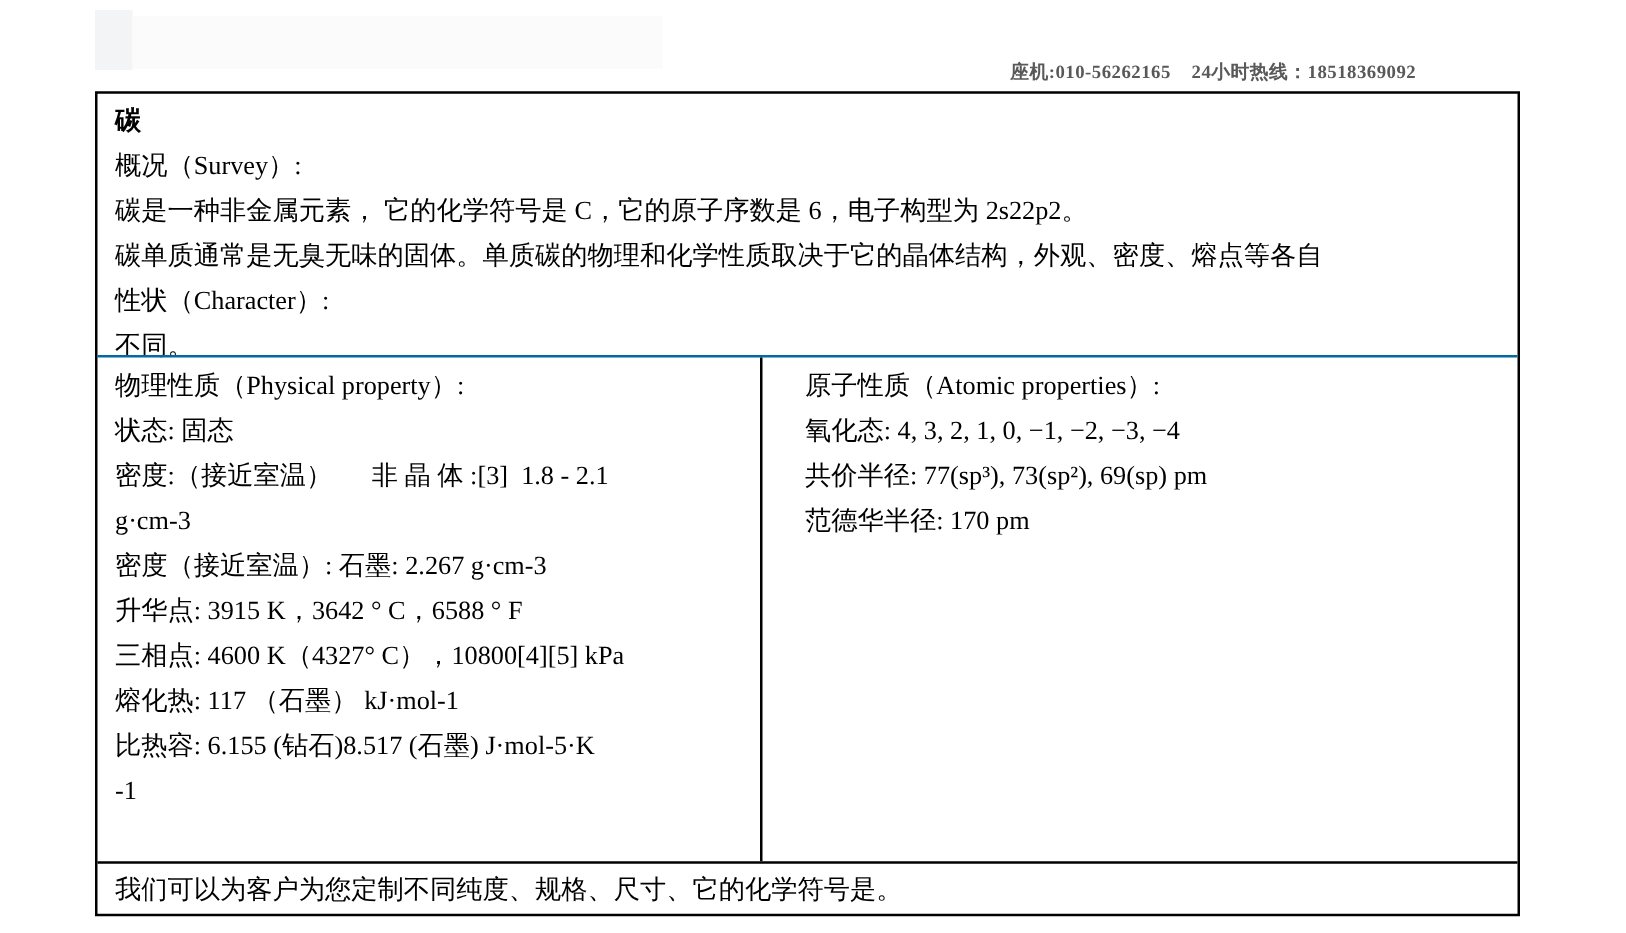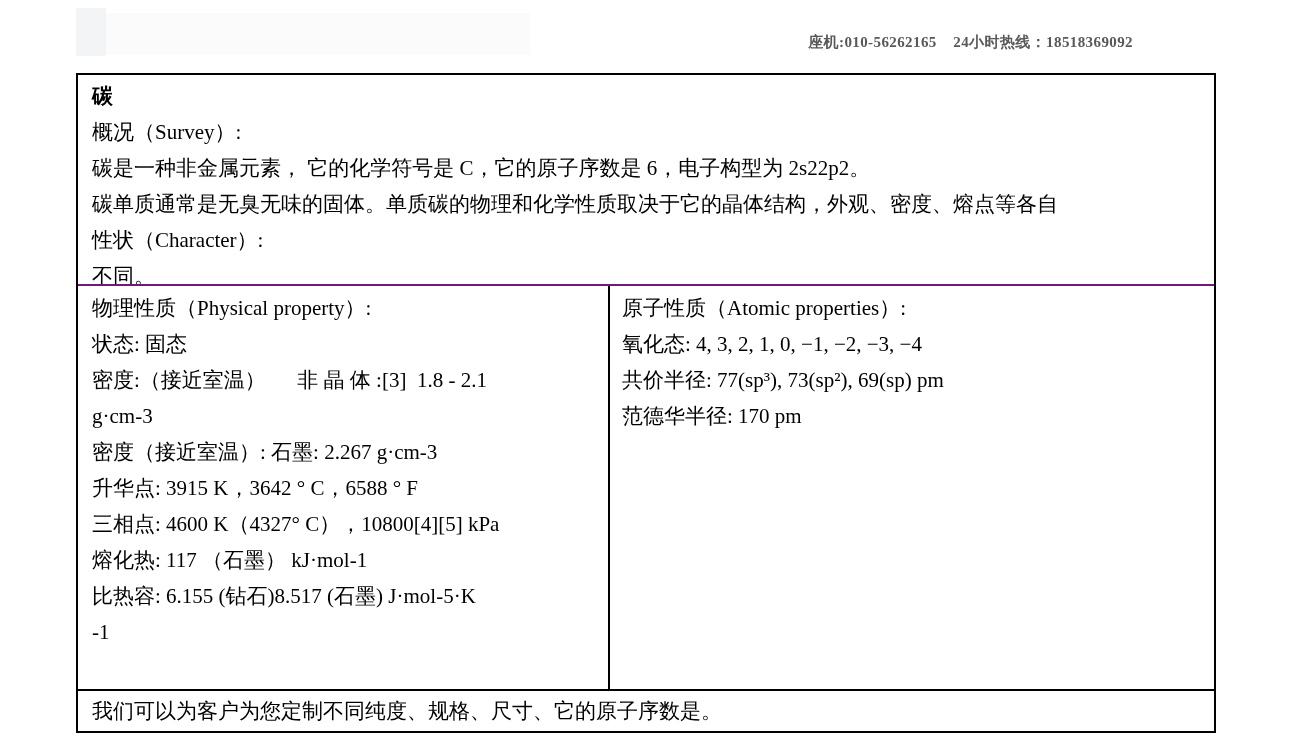--- a/index.html
+++ b/index.html
@@ -10,40 +10,40 @@
     font-family:"Liberation Serif","DejaVu Serif",serif;
     color:#000;
     font-size:21px;
     overflow:hidden;
   }
   
   .wm-a{position:absolute;left:76px;top:8px;width:30px;height:48px;background:#f3f4f6;}
   .wm-b{position:absolute;left:106px;top:13px;width:424px;height:42px;background:#fbfbfc;}
 
   .contact{
-    position:absolute;top:33px;right:168px;
+    position:absolute;top:48px;right:168px;
     font-size:15px;font-weight:bold;color:#595959;
     white-space:pre;letter-spacing:.4px;
   }
 
   .doc{
     position:absolute;left:76px;top:73px;
     width:1140px;height:660px;
     border:2px solid #000;
     box-sizing:border-box;
     display:flex;flex-direction:column;
     background:#fff;
   }
   .line{line-height:36px;white-space:pre-wrap;}
   .b{font-weight:normal;}
   .title{font-weight:bold;}
 
   .sec-top{height:209px;box-sizing:border-box;padding:3px 14px 0 14px;}
 
-  .sec-mid{flex:1;display:flex;border-top:2px solid #701a75;box-sizing:border-box;min-height:0;}
+  .sec-mid{flex:1;display:flex;border-top:2px solid #0369a1;box-sizing:border-box;min-height:0;gap:22px;}
   .col{box-sizing:border-box;overflow:hidden;}
   .col-left{width:532px;border-right:2px solid #000;padding:4px 8px 0 14px;}
   .col-right{flex:1;padding:4px 8px 0 12px;}
 
   .sec-bottom{
     height:42px;box-sizing:border-box;
     border-top:2px solid #000;
     display:flex;align-items:center;
     padding:0 14px;
   }
@@ -87,18 +87,18 @@
       <div class="col col-right">
         <div class="line"><span class="b">原子性质</span><span>（Atomic properties）:</span></div>
         <div class="line">氧化态: 4, 3, 2, 1, 0, −1, −2, −3, −4</div>
         <div class="line">共价半径: 77(sp³), 73(sp²), 69(sp) pm</div>
         <div class="line">范德华半径: 170 pm</div>
       </div>
 
     </div>
 
     <div class="sec-bottom">
-      <div class="line">我们可以为客户为您定制不同纯度、规格、尺寸、它的原子序数是。</div>
+      <div class="line">我们可以为客户为您定制不同纯度、规格、尺寸、它的化学符号是。</div>
     </div>
 
   </div>
 
 </div>
 
 </body></html>

